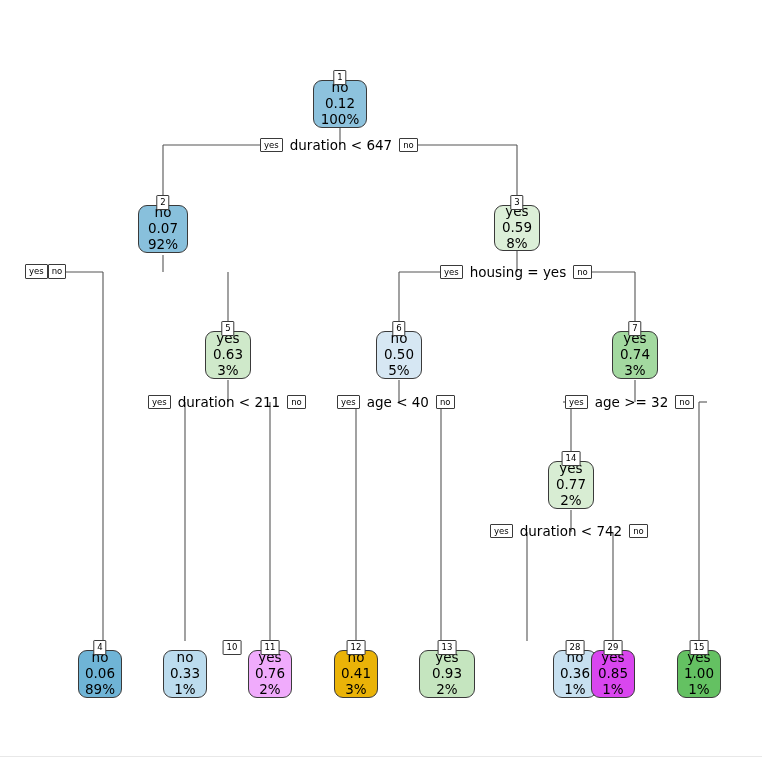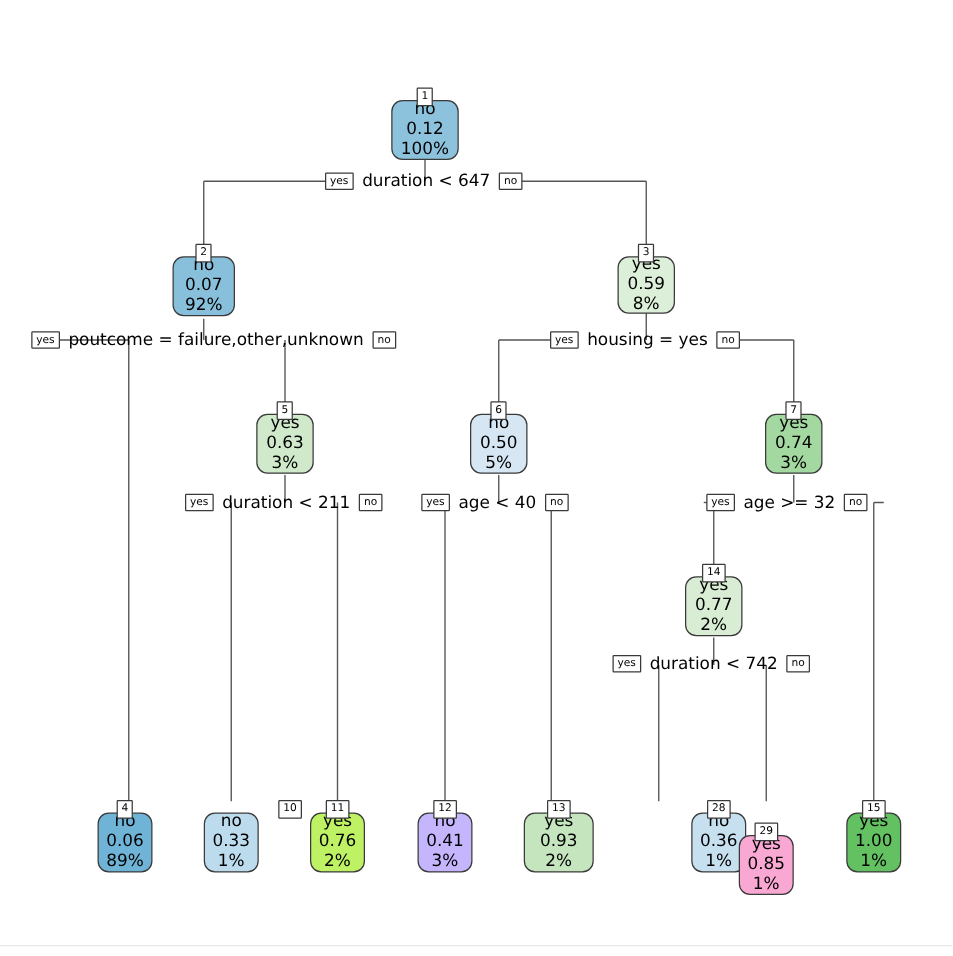--- a/index.html
+++ b/index.html
@@ -196,49 +196,49 @@
     <span class="ln">89%</span>
   </div>
 
   <div class="node" style="left:163px; top:650px; width:44px; height:48px; background:#bcdcee;">
     <div class="node-id" style="left:50%; top:-11px; transform:translateX(-50%);margin-left:47px;">10</div>
     <span class="ln">no</span>
     <span class="ln">0.33</span>
     <span class="ln">1%</span>
   </div>
 
-  <div class="node" style="left:248px; top:650px; width:44px; height:48px; background:#bef264;">
+  <div class="node" style="left:248px; top:650px; width:44px; height:48px; background:#f0abfc;">
     <div class="node-id" style="left:50%; top:-11px; transform:translateX(-50%);">11</div>
     <span class="ln">yes</span>
     <span class="ln">0.76</span>
     <span class="ln">2%</span>
   </div>
 
-  <div class="node" style="left:334px; top:650px; width:44px; height:48px; background:#c4b5fd;">
+  <div class="node" style="left:334px; top:650px; width:44px; height:48px; background:#eab308;">
     <div class="node-id" style="left:50%; top:-11px; transform:translateX(-50%);">12</div>
     <span class="ln">no</span>
     <span class="ln">0.41</span>
     <span class="ln">3%</span>
   </div>
 
   <div class="node" style="left:419px; top:650px; width:56px; height:48px; background:#c5e5bf;">
     <div class="node-id" style="left:50%; top:-11px; transform:translateX(-50%);">13</div>
     <span class="ln">yes</span>
     <span class="ln">0.93</span>
     <span class="ln">2%</span>
   </div>
 
   <div class="node" style="left:505px; top:650px; width:44px; height:48px; background:#c7e0f0;margin-left:48px;">
     <div class="node-id" style="left:50%; top:-11px; transform:translateX(-50%);">28</div>
     <span class="ln">no</span>
     <span class="ln">0.36</span>
     <span class="ln">1%</span>
   </div>
 
-  <div class="node" style="left:591px; top:668px; width:44px; height:48px; background:#f9a8d4;">
+  <div class="node" style="left:591px; top:650px; width:44px; height:48px; background:#d946ef;">
     <div class="node-id" style="left:50%; top:-11px; transform:translateX(-50%);">29</div>
     <span class="ln">yes</span>
     <span class="ln">0.85</span>
     <span class="ln">1%</span>
   </div>
 
   <div class="node" style="left:677px; top:650px; width:44px; height:48px; background:#64c162;">
     <div class="node-id" style="left:50%; top:-11px; transform:translateX(-50%);">15</div>
     <span class="ln">yes</span>
     <span class="ln">1.00</span>
@@ -246,21 +246,20 @@
   </div>
 
   <div class="split" style="left:260px; top:137px;">
     <span class="yn">yes</span>
     <span class="rule">duration &lt; 647</span>
     <span class="yn">no</span>
   </div>
 
   <div class="split" style="left:25px; top:264px;">
     <span class="yn">yes</span>
-    <span class="rule">poutcome = failure,other,unknown</span>
     <span class="yn">no</span>
   </div>
 
   <div class="split" style="left:440px; top:264px;">
     <span class="yn">yes</span>
     <span class="rule">housing = yes</span>
     <span class="yn">no</span>
   </div>
 
   <div class="split" style="left:148px; top:394px;">

